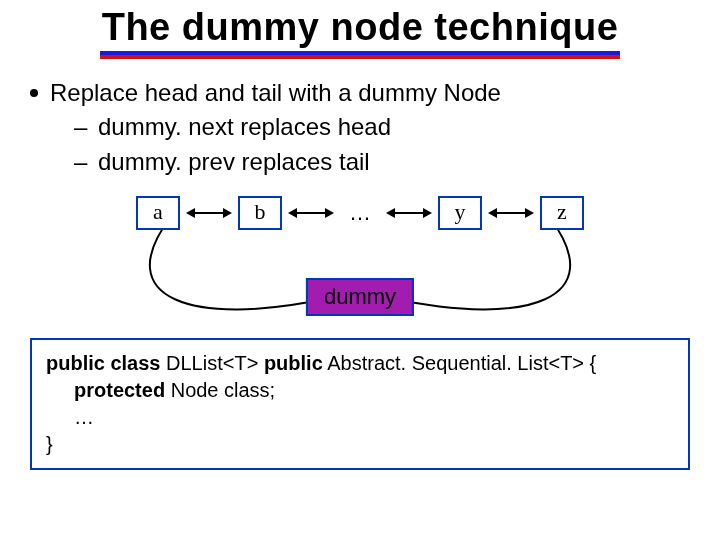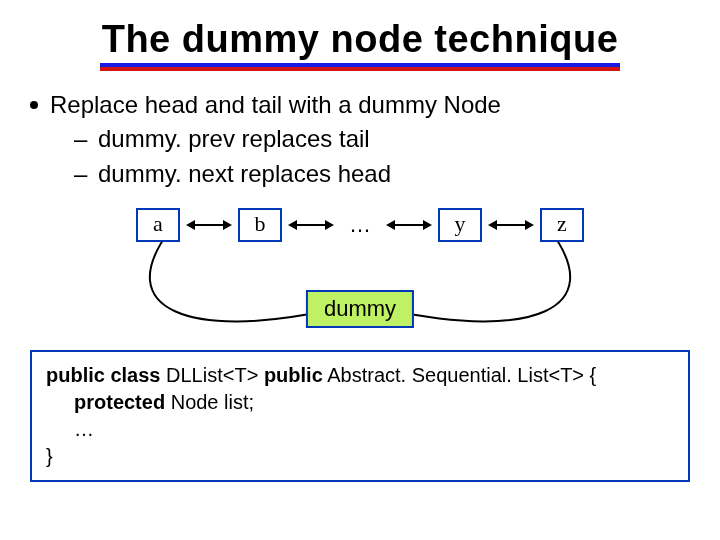--- a/index.html
+++ b/index.html
@@ -10,21 +10,21 @@
     background: #fff;
     font-family: "Comic Sans MS", "Comic Sans", cursive, sans-serif;
     color: #000;
     overflow: hidden;
   }
   .slide {
     position: relative;
     width: 720px;
     height: 388px;
     box-sizing: border-box;
-    padding: 18px 28px 20px 28px;
+    padding: 6px 28px 20px 28px;
   }
   .title {
     text-align: center;
     font-size: 38px;
     font-weight: bold;
     letter-spacing: 0.5px;
     margin: 0 0 2px 0;
   }
   .rule {
     height: 0;
@@ -130,21 +130,21 @@
   .link .ar { right: 0; border-left: 9px solid #000; }
 
   .dummy-box {
     position: absolute;
     left: 50%;
     transform: translateX(-50%);
     top: 90px;
     border: 2px solid #0038b8;
     padding: 4px 16px;
     font-size: 22px;
-    background: #bef264;
+    background: #a21caf;
   }
   .arc-svg {
     position: absolute;
     left: 0;
     top: 0;
     width: 560px;
     height: 140px;
     pointer-events: none;
   }
 
@@ -165,22 +165,22 @@
 <body>
 
 <div class="slide">
   <div class="title">The dummy node technique</div>
   <div class="rule"></div>
 
   <ul class="bullets">
     <li>
       <span>Replace head and tail with a dummy Node</span>
       <ul class="sub">
+        <li>dummy. next replaces head</li>
         <li>dummy. prev replaces tail</li>
-        <li>dummy. next replaces head</li>
       </ul>
     </li>
   </ul>
 
   <div class="diagram">
     <svg class="arc-svg" viewBox="0 0 560 140">
       <defs>
         <marker id="ahL" markerWidth="8" markerHeight="8" refX="4" refY="4" orient="auto">
           <path d="M8,0 L0,4 L8,8 z" fill="#000"></path>
         </marker>
@@ -219,18 +219,18 @@
     </div>
 
     <div class="dummy-box">dummy</div>
   </div>
 
   <div class="codebox">
     <div>
       <span class="kw">public class</span><span> DLList&lt;T&gt; </span><span class="kw">public</span><span> Abstract. Sequential. List&lt;T&gt; {</span>
     </div>
     <div class="line2">
-      <span class="kw">protected</span><span> Node list;</span>
+      <span class="kw">protected</span><span> Node class;</span>
     </div>
     <div class="line4">…</div>
     <div>}</div>
   </div>
 </div>
 
 </body></html>

